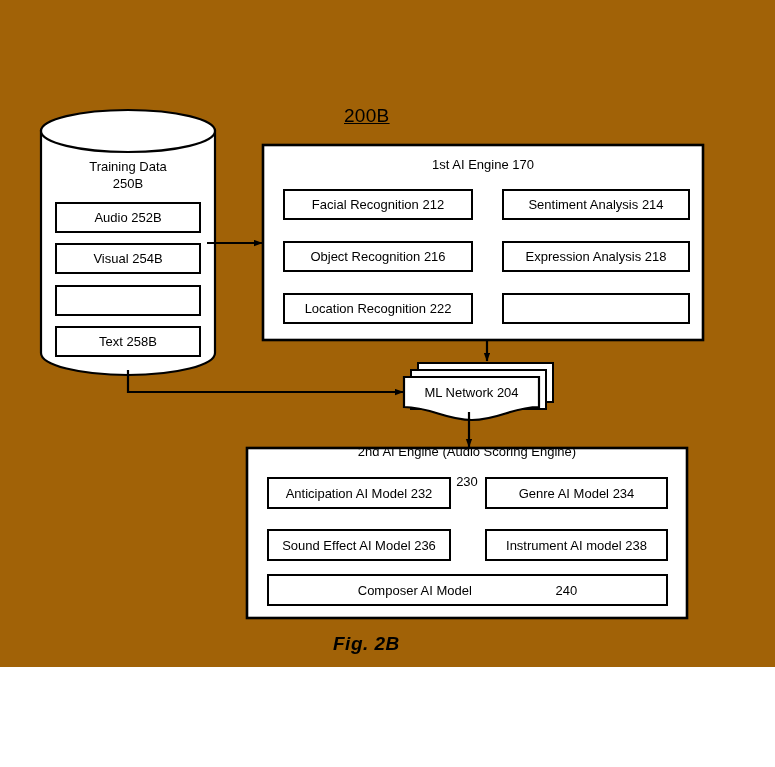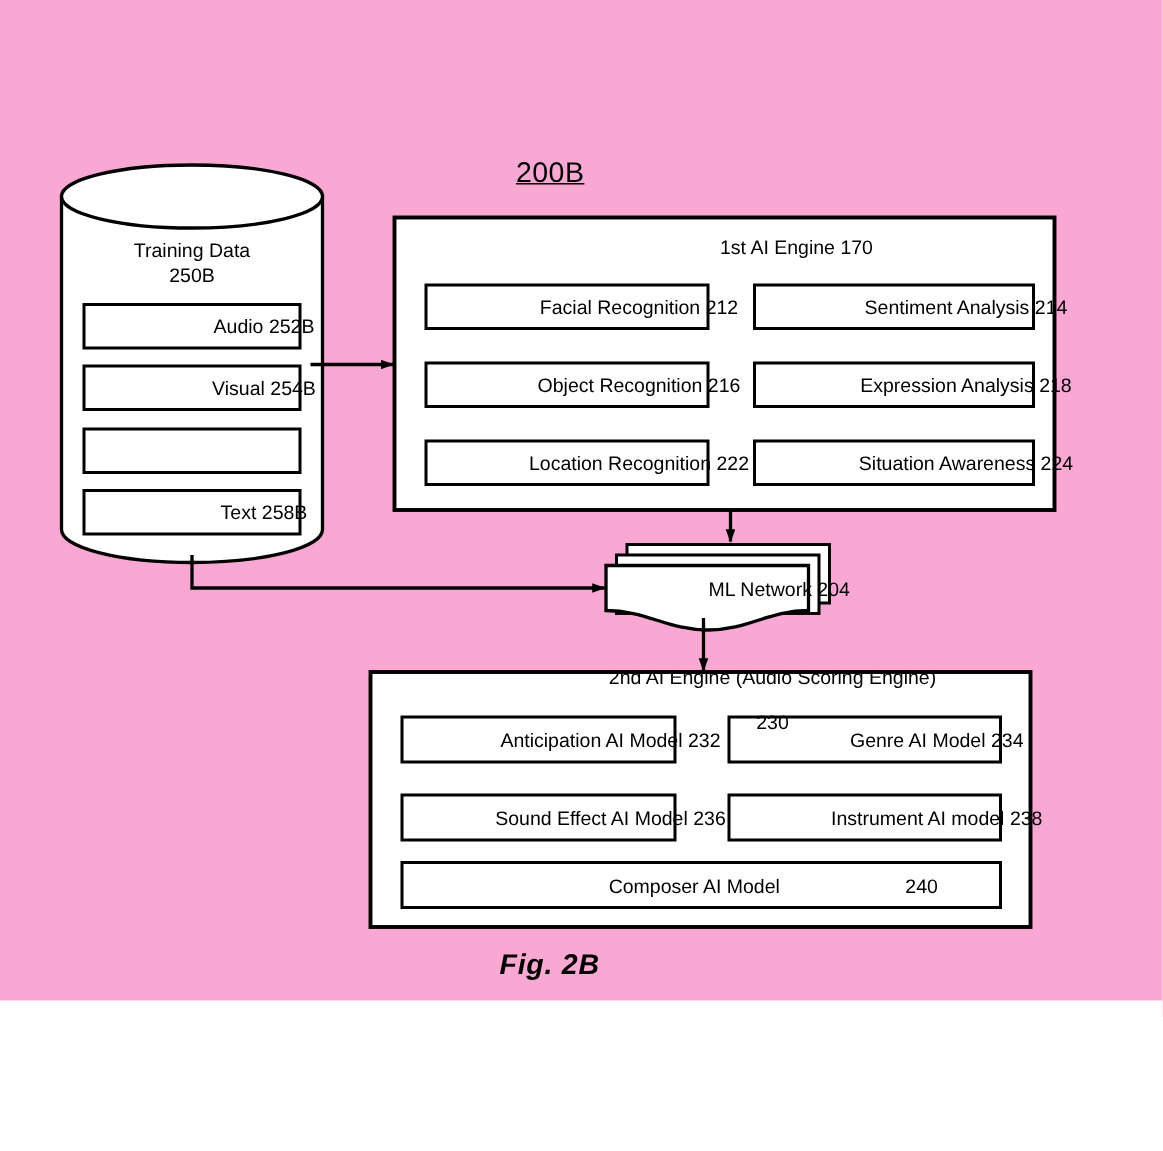--- a/index.html
+++ b/index.html
@@ -12,40 +12,39 @@
     width: 775px;
     height: 767px;
     font-family: "Liberation Sans", sans-serif;
     color: #000000;
     overflow: hidden;
   }
   #figure-root {
     position: relative;
     width: 775px;
     height: 667px;
-    background: #f9a8d4;
+    background: #a16207;
   }
   .svg-layer {
     position: absolute;
     left: 0;
     top: 0;
     width: 775px;
     height: 767px;
   }
   
   .textbox {
     position: absolute;
     display: flex;
     align-items: center;
     justify-content: center;
     font-family: "Liberation Sans", sans-serif;
     font-size: 13px;
     color: #000;
     white-space: nowrap;
-    padding-left: 48px;
   }
   .diagram-id {
     position: absolute;
     font-size: 19px;
     letter-spacing: 0.3px;
     text-decoration: underline;
     font-family: "Liberation Sans", sans-serif;
   }
   .fig-caption {
     position: absolute;
@@ -157,23 +156,20 @@
   </div>
   <div class="textbox" style="left:284px; top:242px; width:188px; height:29px;text-align:right;">
     <span>Object Recognition</span>&nbsp;<span class="ref">216</span>
   </div>
   <div class="textbox" style="left:503px; top:242px; width:186px; height:29px;">
     <span>Expression Analysis</span>&nbsp;<span class="ref">218</span>
   </div>
   <div class="textbox" style="left:284px; top:294px; width:188px; height:29px;">
     <span>Location Recognition</span>&nbsp;<span class="ref">222</span>
   </div>
-  <div class="textbox" style="left:503px; top:294px; width:186px; height:29px;">
-    <span>Situation Awareness</span>&nbsp;<span class="ref">224</span>
-  </div>
 
   <div class="textbox" style="left:404px; top:377px; width:135px; height:30px;">
     <span>ML Network</span>&nbsp;<span class="ref">204</span>
   </div>
 
   <div class="textbox" style="left:247px; top:456px; width:440px; height:20px;flex-direction:column;">
     <span>2nd AI Engine (Audio Scoring Engine)</span>&nbsp;<span class="ref">230</span>
   </div>
 
   <div class="textbox" style="left:268px; top:478px; width:182px; height:30px;">

